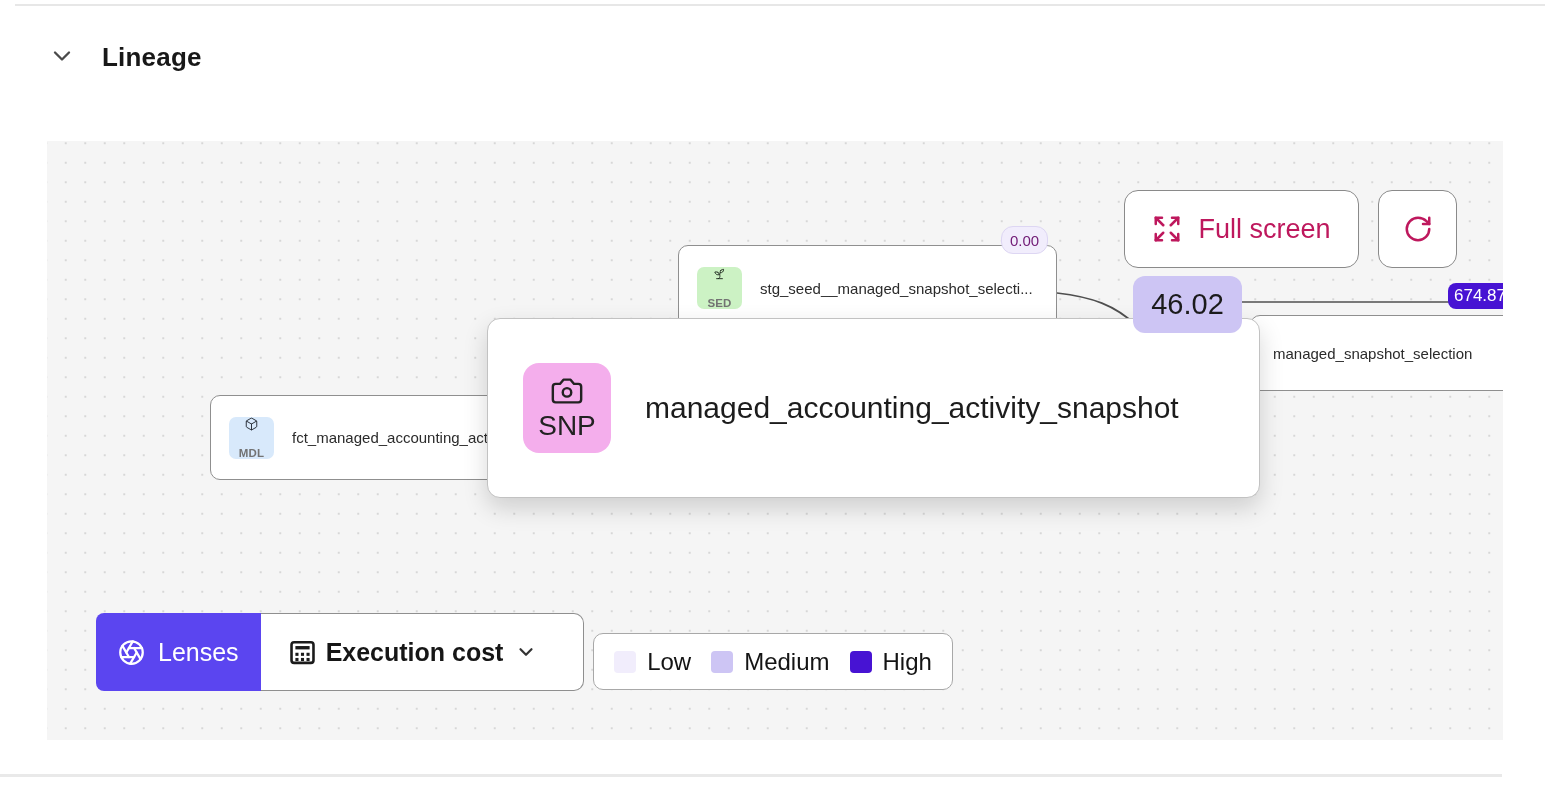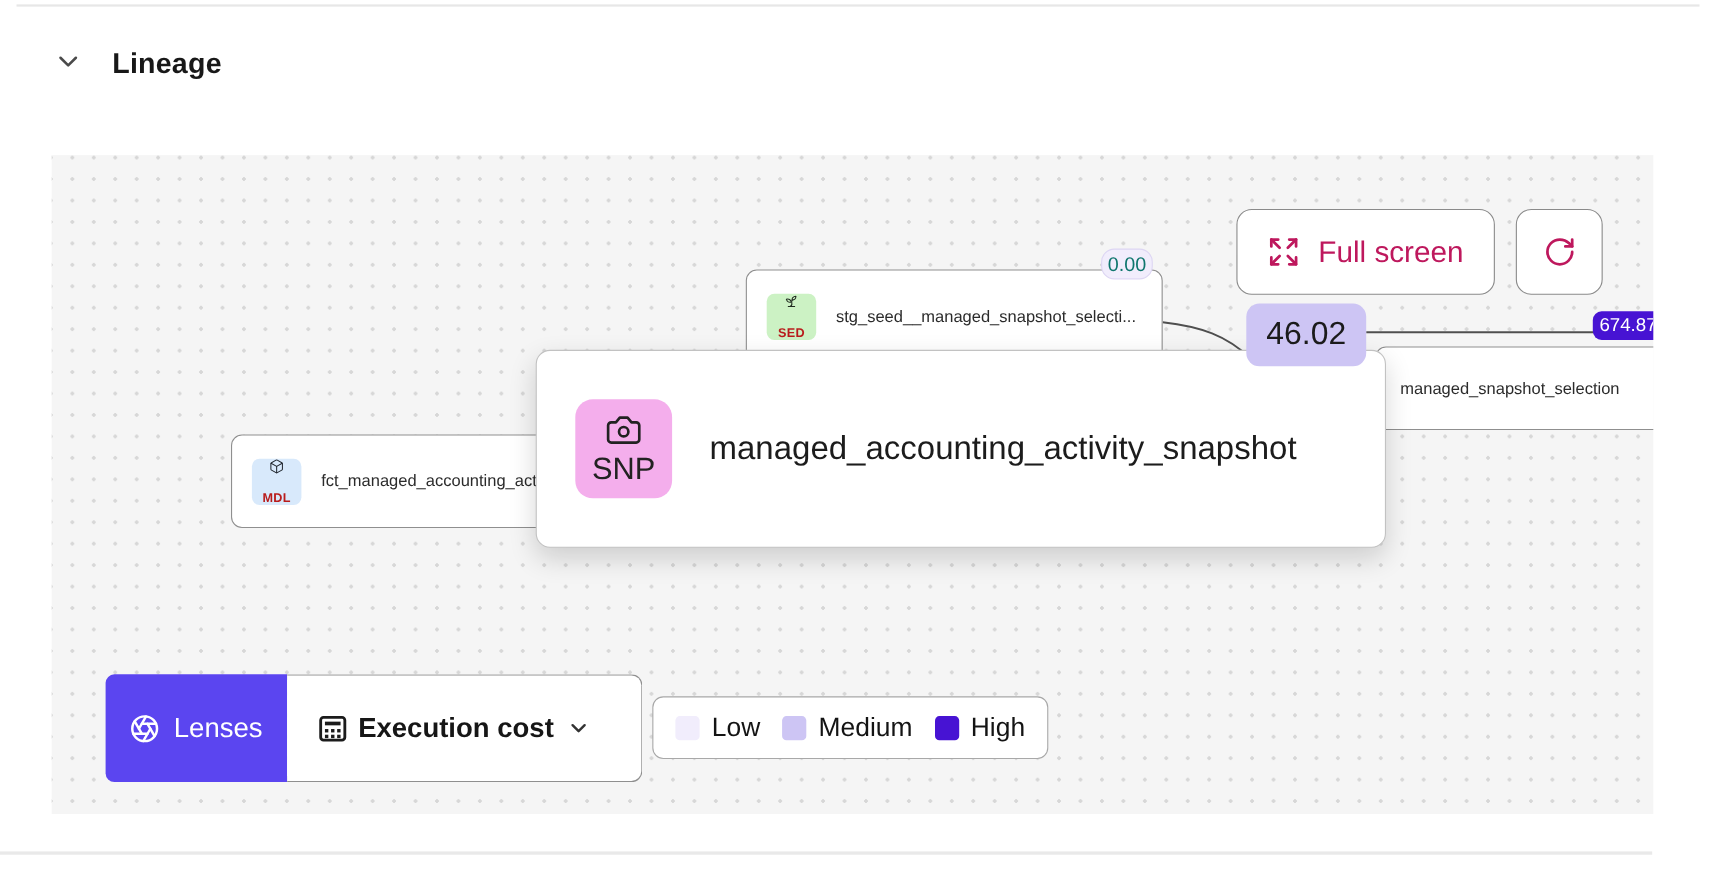--- a/index.html
+++ b/index.html
@@ -26,39 +26,39 @@
   .edges { position:absolute; left:0; top:0; z-index:1; }
 
   
   .node {
     position:absolute; background:#fff; border:1.5px solid #8f8f8f; border-radius:10px;
     display:flex; align-items:center; gap:18px; padding:0 18px; cursor:pointer;
   }
   .node .typebadge {
     width:45px; height:42px; border-radius:7px; flex:0 0 auto;
     display:flex; flex-direction:column; align-items:center; justify-content:center;
-    color:#b91c1c;
+    color:#737373;
     gap:15px;
   }
   .node .typebadge svg { width:17px; height:17px; }
   .node .typebadge .code { font-size:11.5px; font-weight:600; letter-spacing:.2px; margin-top:1px; }
   .node .nlabel { font-size:15px; color:#2b2b2b; white-space:nowrap; overflow:hidden; }
 
   .node-fct  { left:163px; top:222px; width:345px; height:85px; z-index:3;margin-top:32px; }
   .node-seed { left:631px; top:104px; width:379px; height:86px; z-index:3; }
   .node-sel  { left:1203px; top:174px; width:430px; height:76px; z-index:2; padding-left:22px; }
 
   .tb-mdl { background:#d8e9fb; }
   .tb-sed { background:#ccf2c4; }
   .tb-snp { background:#f4aeec; }
 
   
   .cost-sm {
     position:absolute; border-radius:12px; display:flex; align-items:center; justify-content:center;
-    font-size:18px; color:#0f766e;
+    font-size:15px; color:#701a75;
   }
   .cost-low  { left:954px; top:85px; width:47px; height:28px; background:#f1edfc; border:1px solid #ddd6f3; z-index:4; }
   .cost-high { left:1401px; top:142px; width:64px; height:26px; background:#4713d3; color:#fff; font-size:17px; z-index:4; border-radius:8px; }
 
   
   .hovercard {
     position:absolute; left:440px; top:177px; width:773px; height:180px; z-index:5;
     background:#fff; border:1px solid #c2c2c2; border-radius:13px;
     box-shadow:0 10px 24px rgba(0,0,0,.16);
     display:flex; align-items:center; gap:34px; padding:0 35px; cursor:pointer;
@@ -82,21 +82,21 @@
     position:absolute; background:#fff; border:1.5px solid #8a8a8a; border-radius:14px;
     display:flex; align-items:center; justify-content:center; gap:16px; cursor:pointer; z-index:7;
     color:#be185d;
   }
   .btn-full { left:1077px; top:49px; width:235px; height:78px; font-size:27px; font-weight:500; }
   .btn-full svg { width:30px; height:30px; }
   .btn-refresh { left:1331px; top:49px; width:79px; height:78px; }
   .btn-refresh svg { width:30px; height:30px; }
 
   
-  .lensbar { position:absolute; left:49px; top:472px; height:98px; display:flex; z-index:7; }
+  .lensbar { position:absolute; left:49px; top:472px; height:78px; display:flex; z-index:7; }
   .lensbar .lbtn {
     background:#5b45f0; color:#fff; border-radius:8px 0 0 8px;
     display:flex; align-items:center; gap:13px; padding:0 22px; cursor:pointer;
     font-size:25px; font-weight:500;
   }
   .lensbar .lbtn svg { width:27px; height:27px; }
   .lensbar .lselect {
     background:#fff; border:1.5px solid #8f8f8f; border-left:none; border-radius:0 10px 10px 0;
     display:flex; align-items:center; gap:8px; padding:0 26px; cursor:pointer; width:323px;
   }

